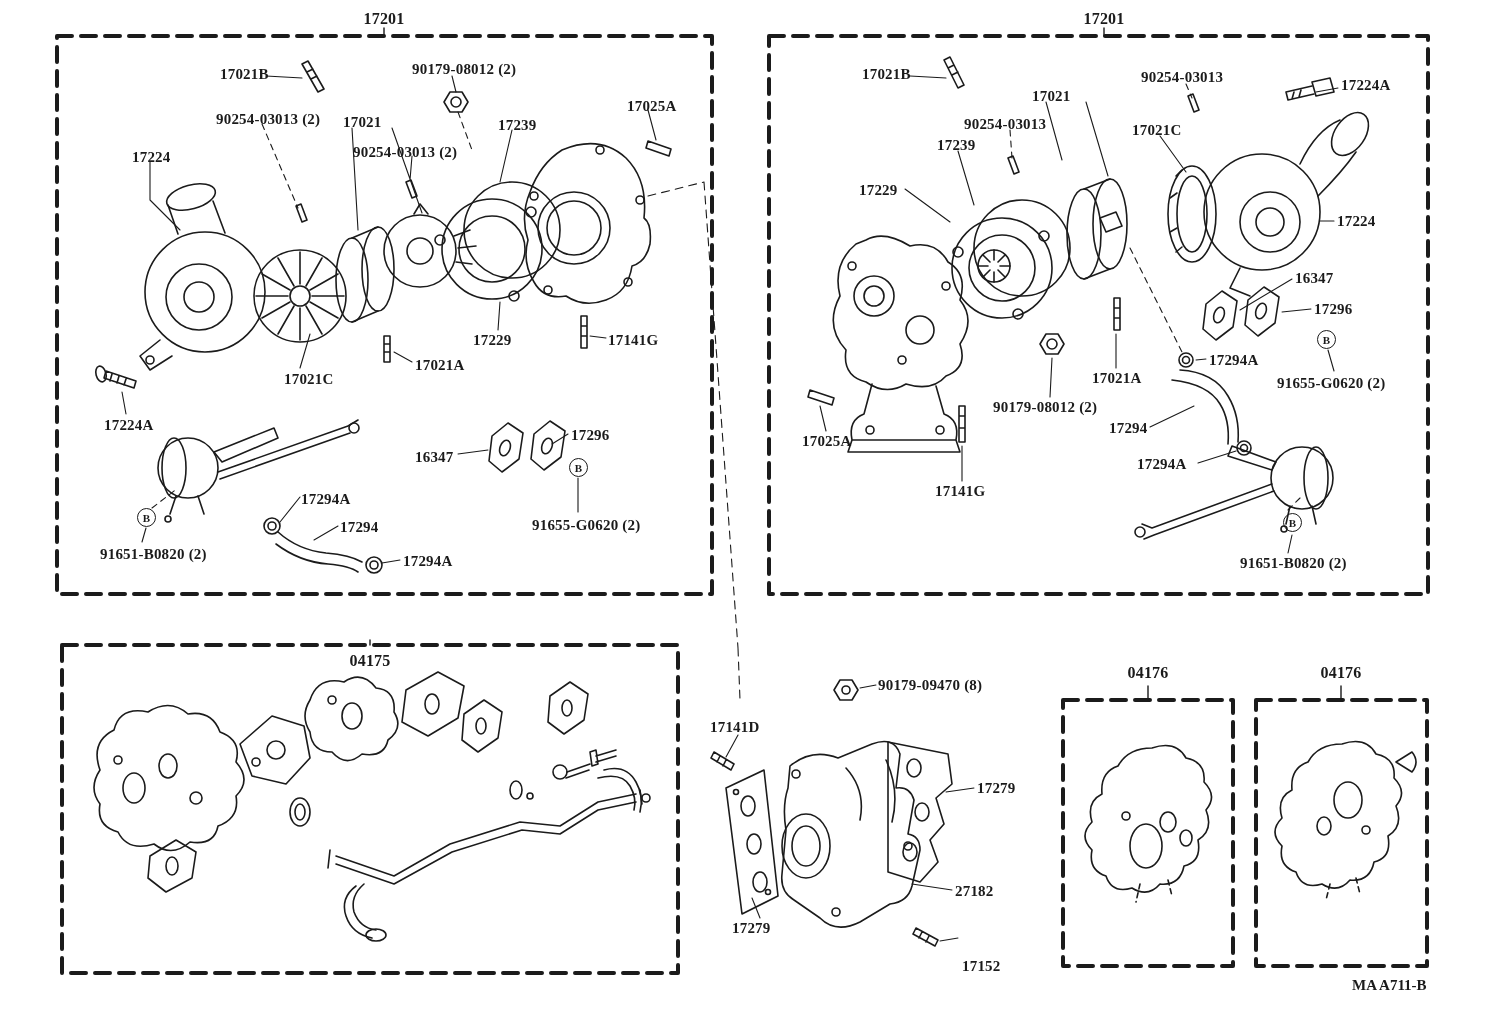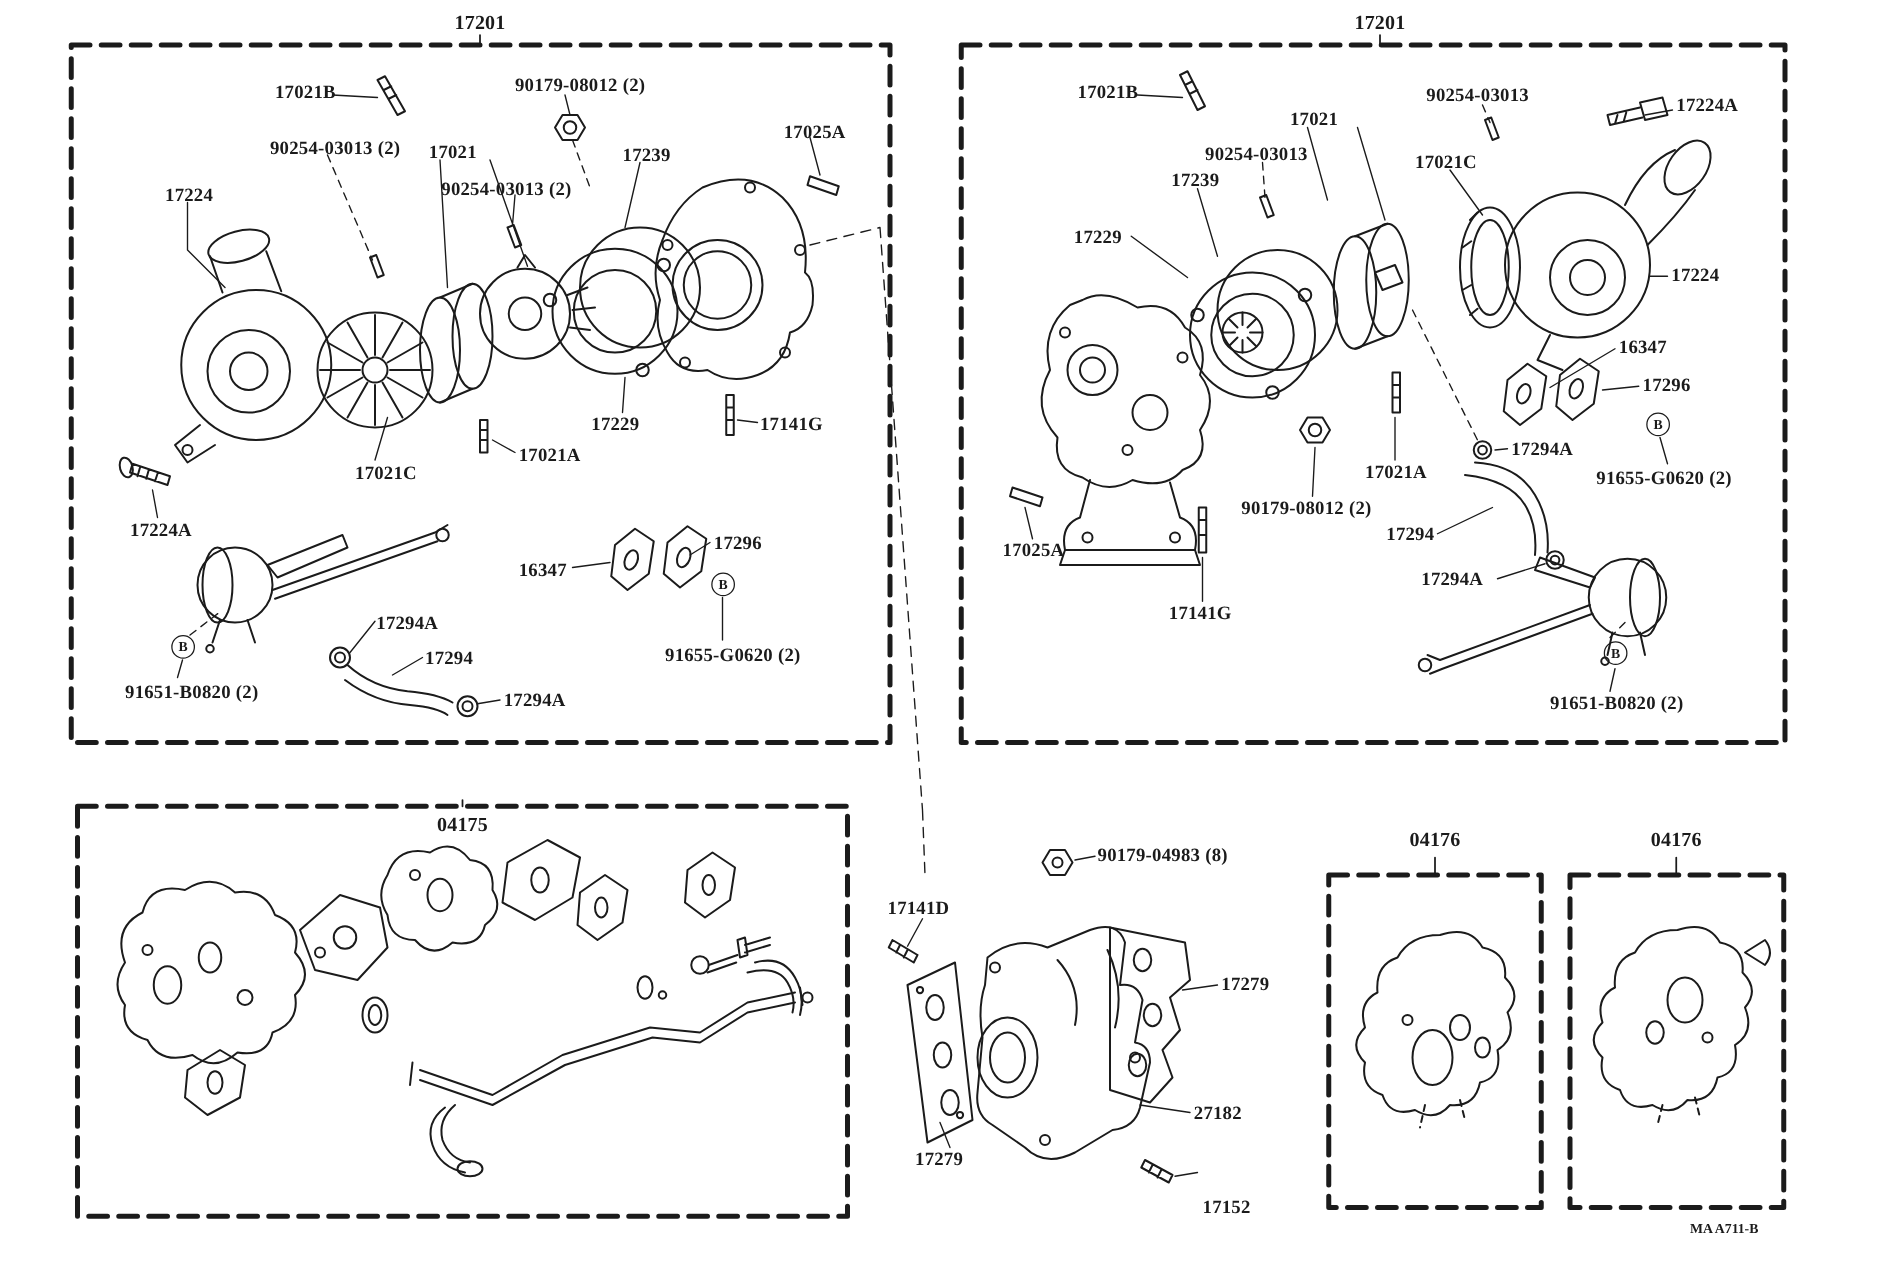--- a/index.html
+++ b/index.html
@@ -13,21 +13,21 @@
   .callout {
     position:absolute; font-size:15px; font-weight:bold;
     letter-spacing:.2px; white-space:nowrap; color:var(--ink,#1b1b1b);
   }
   .callout.title { transform:translateX(-50%); font-size:16px; }
   .circled-b {
     position:absolute; width:19px; height:19px; border:1.7px solid var(--ink,#1b1b1b);
     border-radius:50%; font-size:11px; font-weight:bold;
     display:flex; align-items:center; justify-content:center;
   }
-  .footer-code { position:absolute; font-size:11px; font-weight:bold;text-align:center; }
+  .footer-code { position:absolute; font-size:15px; font-weight:bold;text-align:center; }
 </style>
 </head>
 <body>
 
 <div class="page">
 
   <svg class="art" width="1512" height="1016" viewBox="0 0 1512 1016" fill="none" stroke="#1b1b1b" stroke-width="1.6" stroke-linecap="round" stroke-linejoin="round">
 
     <g stroke-width="4" stroke-dasharray="15 9">
       <rect x="57" y="36" width="655" height="558"></rect>
@@ -320,21 +320,21 @@
   <div class="callout" style="left:1209px;top:352px">17294A</div>
   <div class="callout" style="left:1277px;top:375px">91655-G0620 (2)</div>
   <div class="callout" style="left:1092px;top:370px">17021A</div>
   <div class="callout" style="left:993px;top:399px">90179-08012 (2)</div>
   <div class="callout" style="left:1109px;top:420px">17294</div>
   <div class="callout" style="left:802px;top:433px">17025A</div>
   <div class="callout" style="left:1137px;top:456px">17294A</div>
   <div class="callout" style="left:935px;top:483px">17141G</div>
   <div class="callout" style="left:1240px;top:555px">91651-B0820 (2)</div>
 
-  <div class="callout" style="left:878px;top:677px">90179-04983 (8)</div>
+  <div class="callout" style="left:878px;top:677px">90179-09470 (8)</div>
   <div class="callout" style="left:710px;top:719px">17141D</div>
   <div class="callout" style="left:977px;top:780px">17279</div>
   <div class="callout" style="left:955px;top:883px">27182</div>
   <div class="callout" style="left:732px;top:920px">17279</div>
   <div class="callout" style="left:962px;top:958px">17152</div>
 
   <div class="circled-b" style="left:137px;top:508px">B</div>
   <div class="circled-b" style="left:569px;top:458px">B</div>
   <div class="circled-b" style="left:1317px;top:330px">B</div>
   <div class="circled-b" style="left:1283px;top:513px">B</div>

